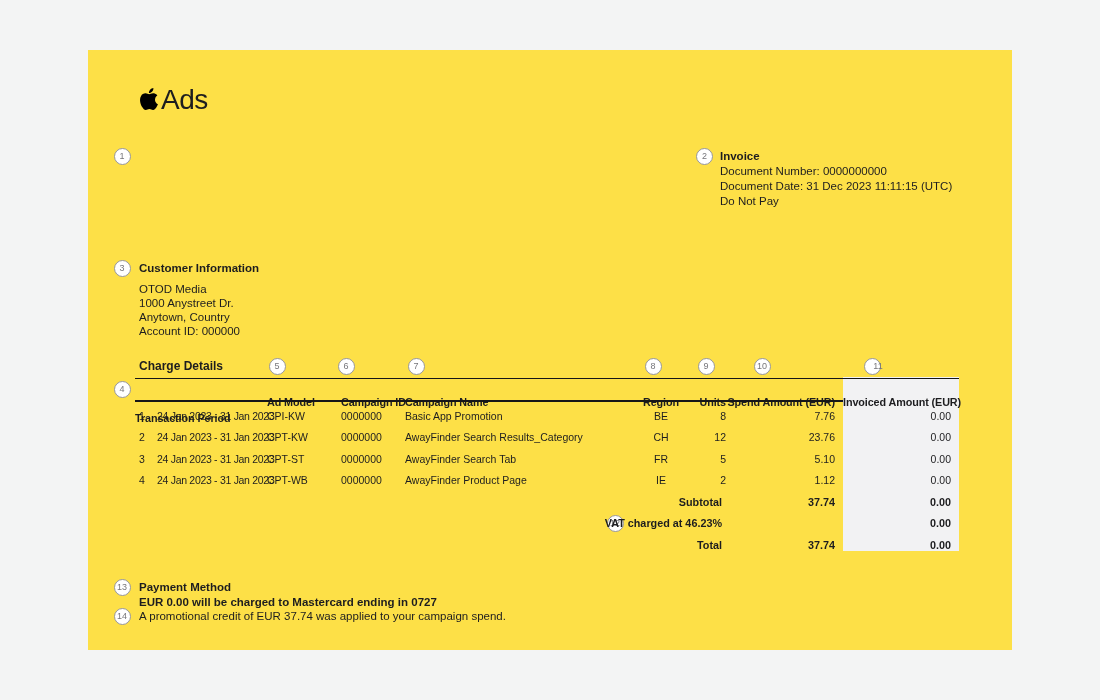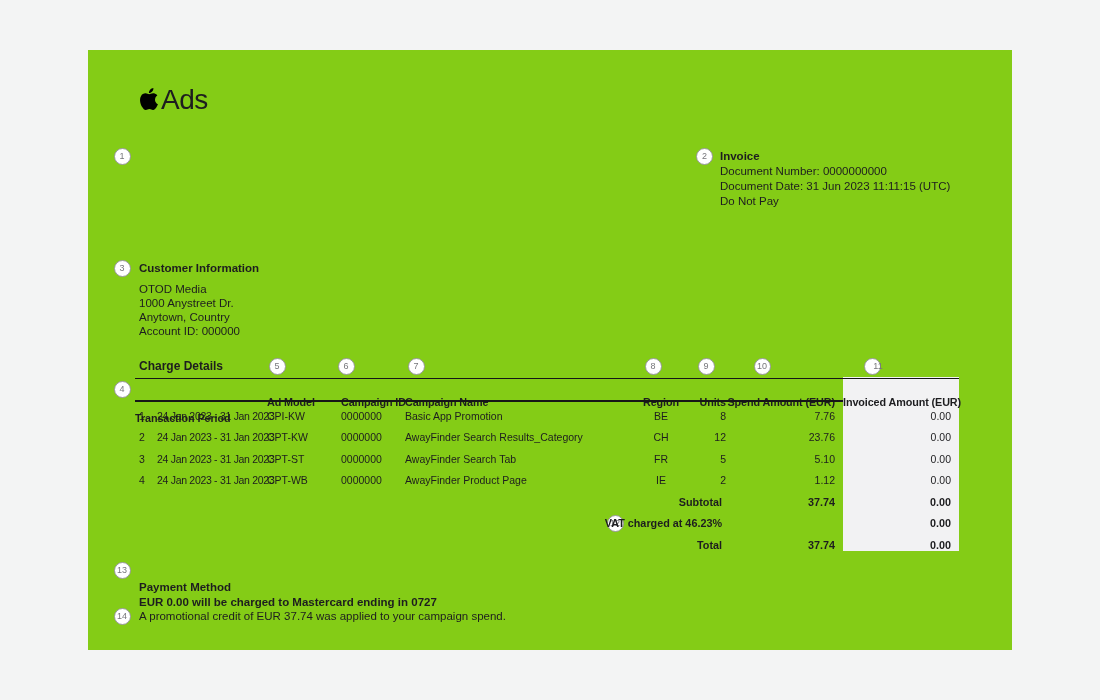--- a/index.html
+++ b/index.html
@@ -6,21 +6,21 @@
   html,body { width:1100px; height:700px; }
   body {
     background:#f3f4f4;
     font-family:"Liberation Sans","DejaVu Sans",sans-serif;
     color:#1d1d1f;
     position:relative;
     overflow:hidden;
   }
   .card {
     position:absolute; left:88px; top:50px; width:924px; height:600px;
-    background:#84cc16;
+    background:#fde047;
   }
 
   
   .logo { position:absolute; left:50px; top:34px; display:flex; align-items:center; }
   .logo svg { width:22px; height:26px; margin-right:1px; margin-top:-3px; }
   .logo-text { font-size:28px; font-weight:500; letter-spacing:-0.5px; }
 
   
   .refnum {
     position:absolute; width:17px; height:17px; border:1px solid #97979b;
@@ -73,28 +73,28 @@
   <div class="refnum" style="left:25.5px;top:209.5px;">3</div>
   <div class="refnum" style="left:25.5px;top:330.5px;">4</div>
   <div class="refnum" style="left:180.5px;top:307.5px;">5</div>
   <div class="refnum" style="left:249.5px;top:307.5px;">6</div>
   <div class="refnum" style="left:319.5px;top:307.5px;">7</div>
   <div class="refnum" style="left:556.5px;top:307.5px;">8</div>
   <div class="refnum" style="left:609.5px;top:307.5px;">9</div>
   <div class="refnum" style="left:665.5px;top:307.5px;">10</div>
   <div class="refnum" style="left:775.5px;top:307.5px;padding-left:12px;">11</div>
   <div class="refnum" style="left:518.5px;top:464.5px;">12</div>
-  <div class="refnum" style="left:25.5px;top:512px;">13</div>
+  <div class="refnum" style="left:25.5px;top:529px;">13</div>
   <div class="refnum" style="left:25.5px;top:557.5px;">14</div>
 
 
   <div class="tblock" style="left:632px;top:98.5px;">
     <div class="b">Invoice</div>
     <div>Document Number: 0000000000</div>
-    <div>Document Date: 31 Jun 2023 11:11:15 (UTC)</div>
+    <div>Document Date: 31 Dec 2023 11:11:15 (UTC)</div>
     <div>Do Not Pay</div>
   </div>
 
   <div class="tblock b" style="left:51px;top:211px;">Customer Information</div>
   <div class="tblock lh14" style="left:51px;top:231.5px;">
     <div>OTOD Media</div>
     <div>1000 Anystreet Dr.</div>
     <div>Anytown, Country</div>
     <div>Account ID: 000000</div>
   </div>

